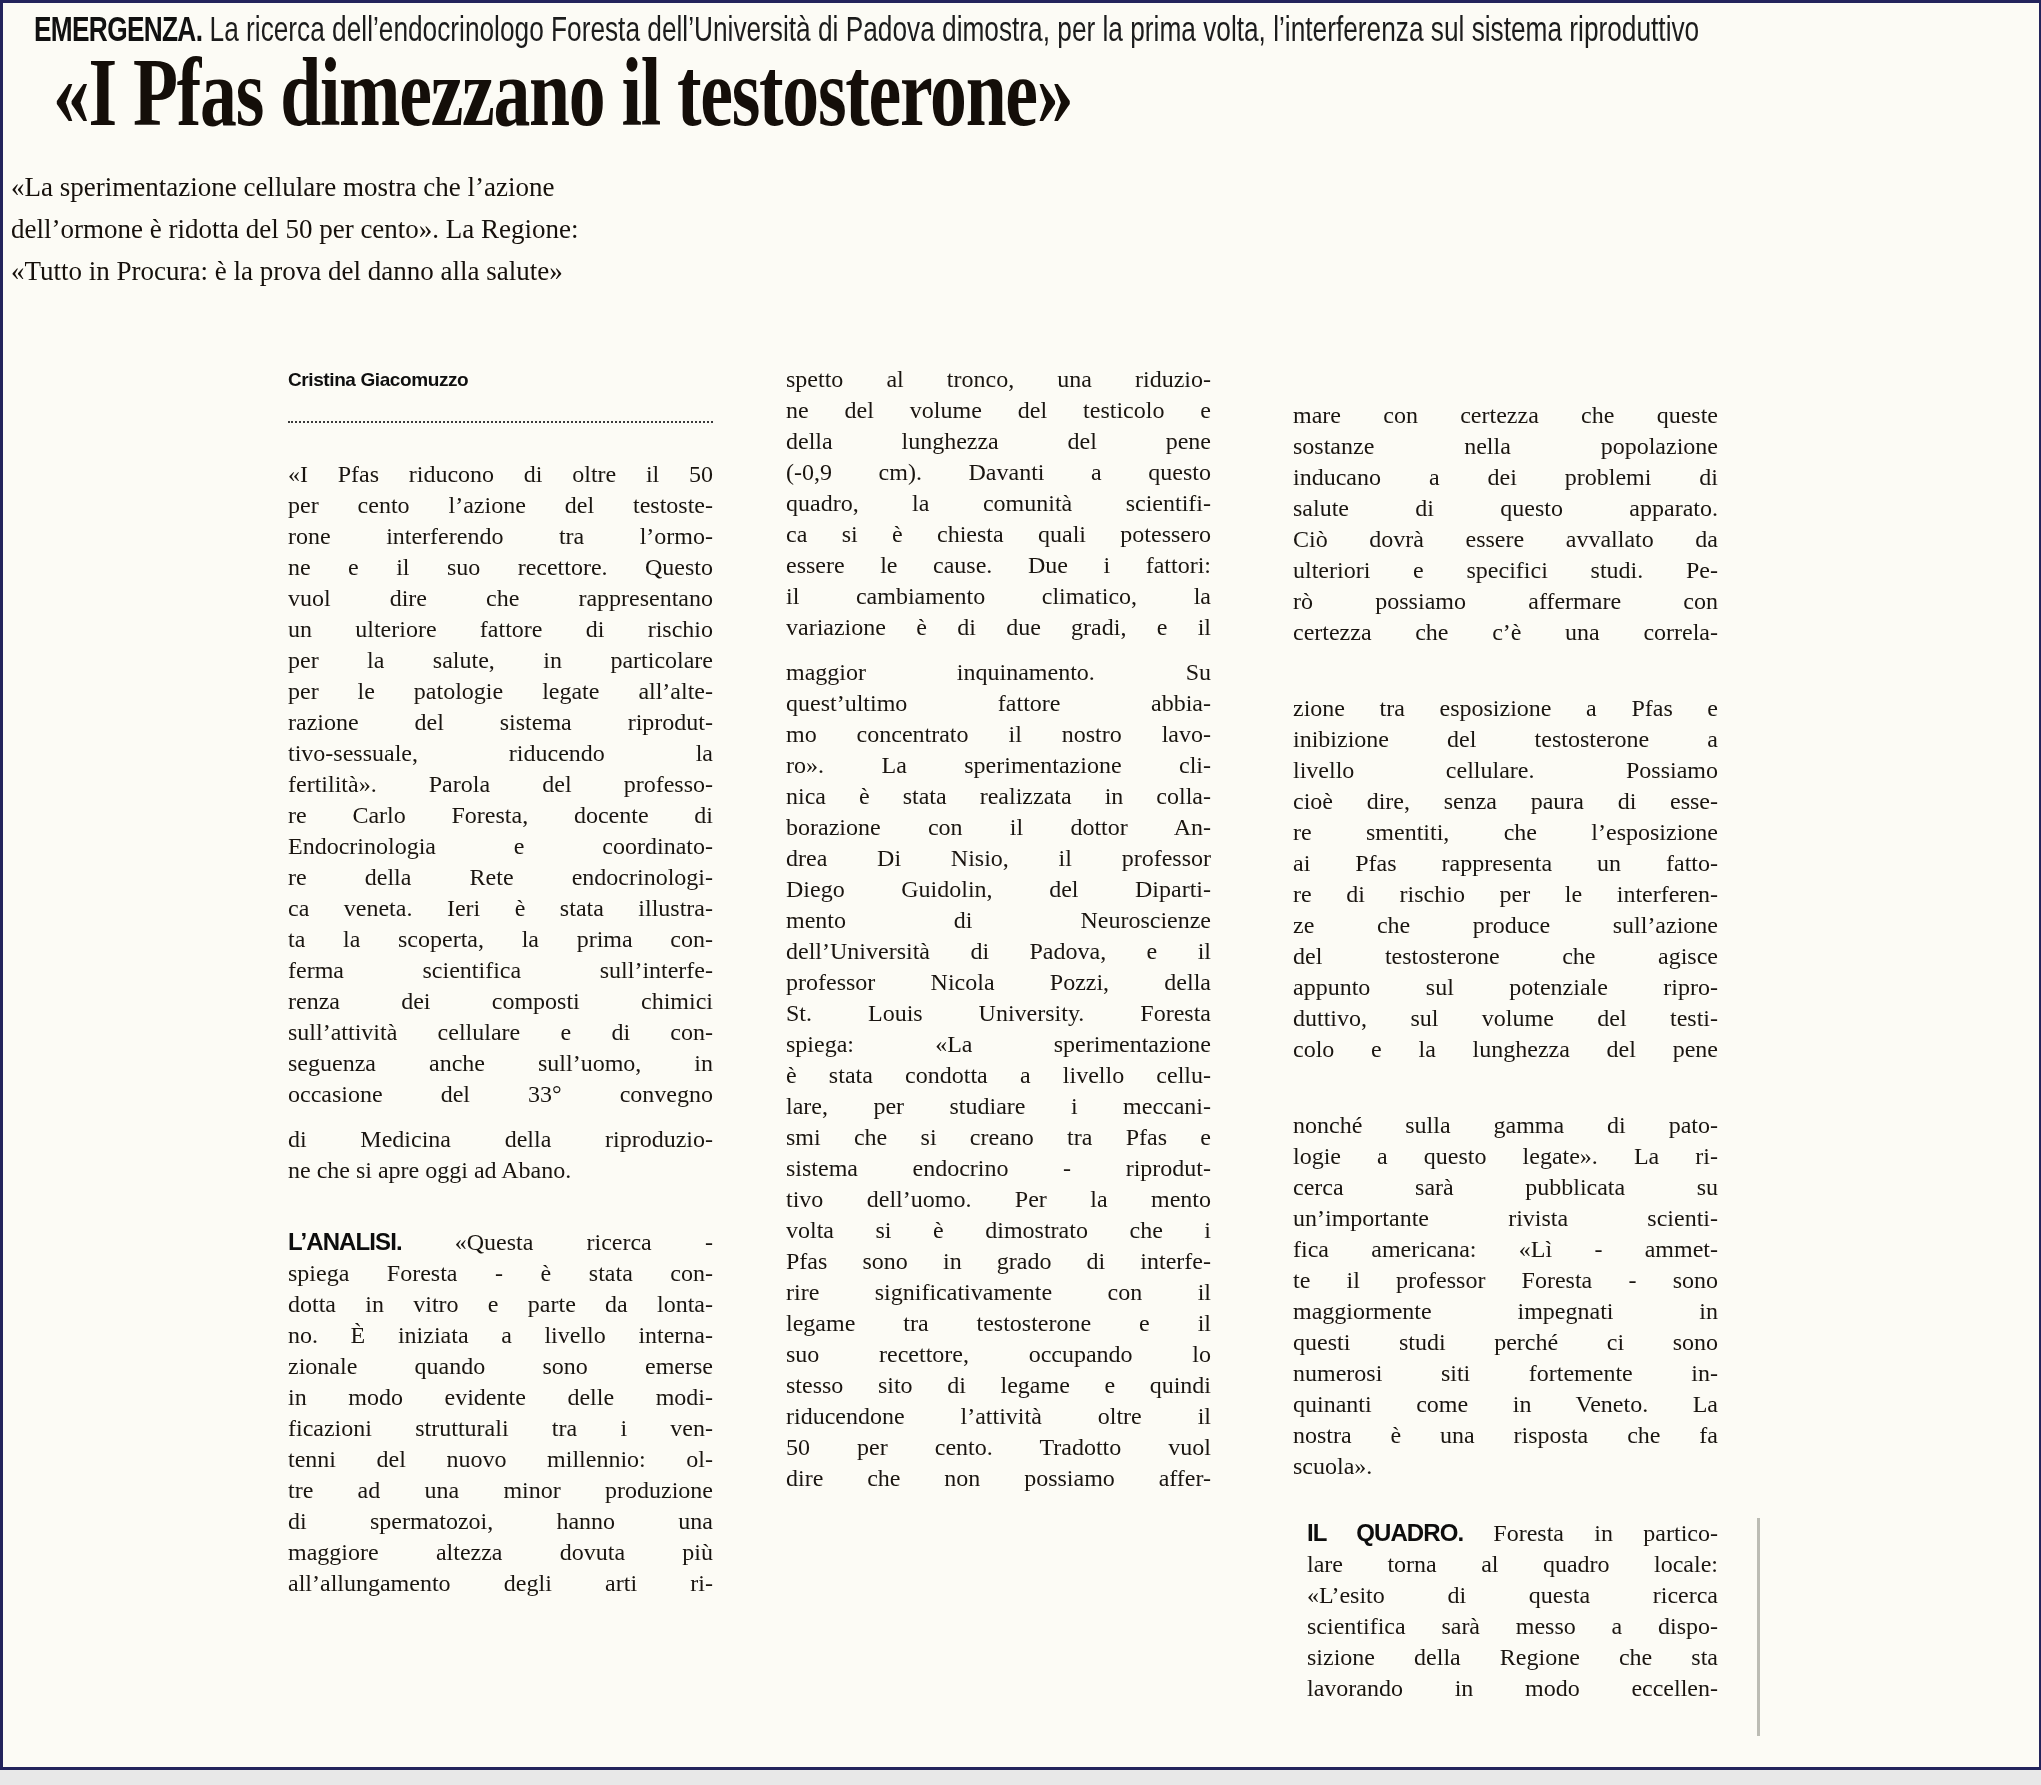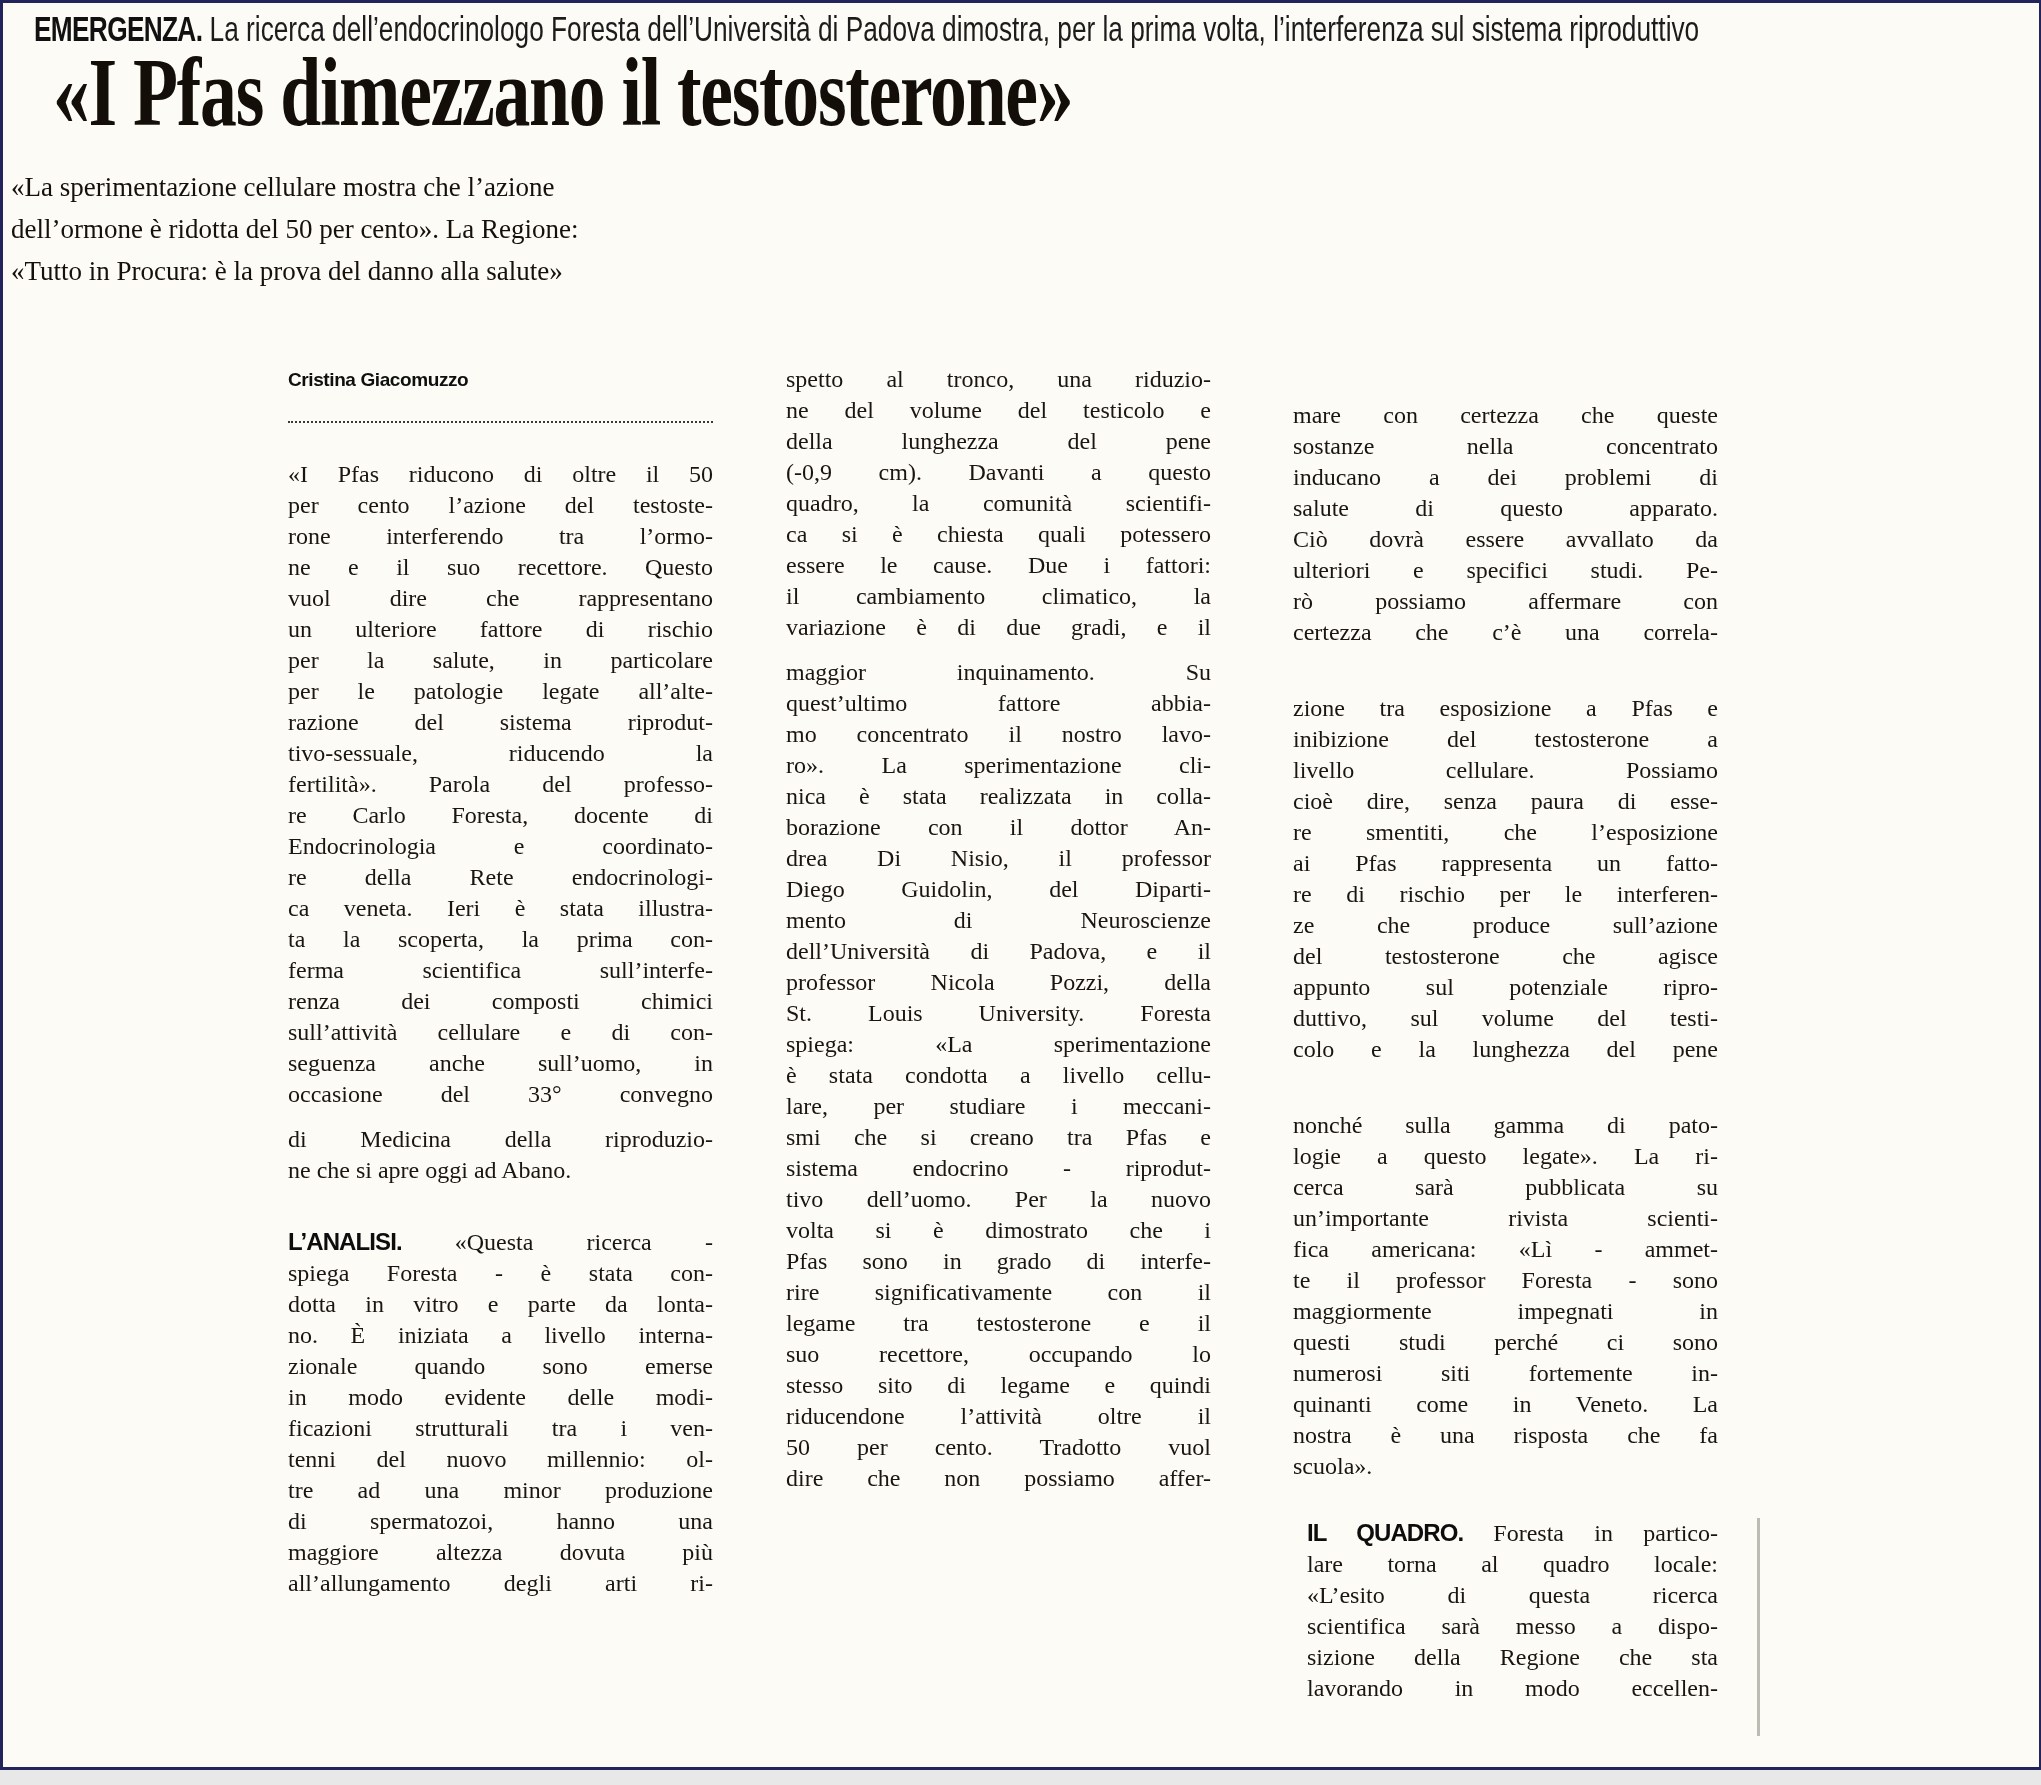--- a/index.html
+++ b/index.html
@@ -161,37 +161,37 @@
         <div class="line">Diego Guidolin, del Diparti-</div>
         <div class="line">mento di Neuroscienze</div>
         <div class="line">dell’Università di Padova, e il</div>
         <div class="line">professor Nicola Pozzi, della</div>
         <div class="line">St. Louis University. Foresta</div>
         <div class="line">spiega: «La sperimentazione</div>
         <div class="line">è stata condotta a livello cellu-</div>
         <div class="line">lare, per studiare i meccani-</div>
         <div class="line">smi che si creano tra Pfas e</div>
         <div class="line">sistema endocrino - riprodut-</div>
-        <div class="line">tivo dell’uomo. Per la nuovo</div>
+        <div class="line">tivo dell’uomo. Per la mento</div>
         <div class="line">volta si è dimostrato che i</div>
         <div class="line">Pfas sono in grado di interfe-</div>
         <div class="line">rire significativamente con il</div>
         <div class="line">legame tra testosterone e il</div>
         <div class="line">suo recettore, occupando lo</div>
         <div class="line">stesso sito di legame e quindi</div>
         <div class="line">riducendone l’attività oltre il</div>
         <div class="line">50 per cento. Tradotto vuol</div>
         <div class="line">dire che non possiamo affer-</div>
       </div>
     </div>
 
   <div class="col" id="col3">
       <div class="block">
         <div class="line">mare con certezza che queste</div>
-        <div class="line">sostanze nella concentrato</div>
+        <div class="line">sostanze nella popolazione</div>
         <div class="line">inducano a dei problemi di</div>
         <div class="line">salute di questo apparato.</div>
         <div class="line">Ciò dovrà essere avvallato da</div>
         <div class="line">ulteriori e specifici studi. Pe-</div>
         <div class="line">rò possiamo affermare con</div>
         <div class="line">certezza che c’è una correla-</div>
       </div>
       <div class="block">
         <div class="line">zione tra esposizione a Pfas e</div>
         <div class="line">inibizione del testosterone a</div>

